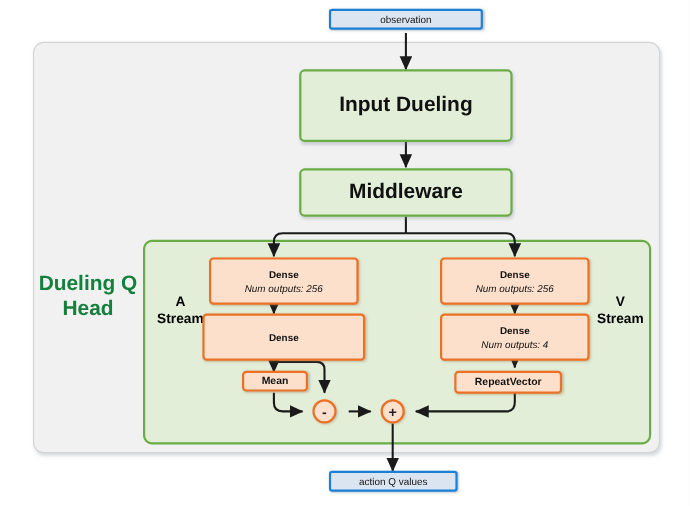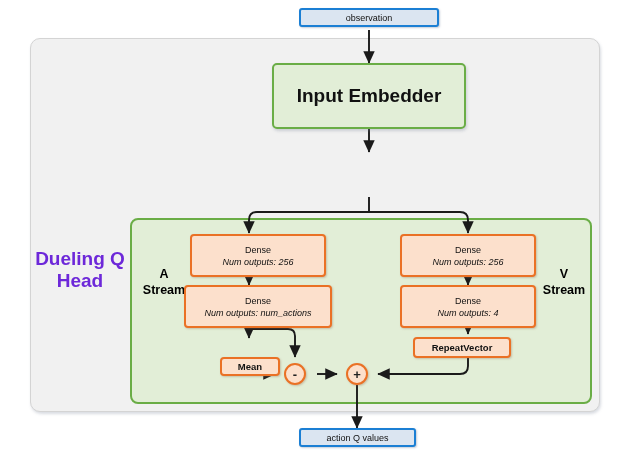--- a/index.html
+++ b/index.html
@@ -61,42 +61,42 @@
 
   
   .orange-box{
     background:#fce0cc;
     border:2px solid #ea7125;
     border-radius:4px;
     color:#111111;
     box-shadow:1px 1px 2px rgba(150,110,80,.35);
     padding:2px 4px;
   }
-  .orange-box .ttl{font-size:9px;font-weight:normal;line-height:12px;}
+  .orange-box .ttl{font-size:9px;font-weight:bold;line-height:12px;}
   .orange-box .sub{font-size:9px;line-height:12px;font-style:italic;}
   .orange-box.single{font-size:9.5px;font-weight:bold;}
 
   
   .op-circle{
     position:absolute;
     width:22px;height:22px;
     border-radius:50%;
     background:#fce0cc;
     border:2px solid #ea7125;
     box-sizing:border-box;
     display:flex;align-items:center;justify-content:center;
     font-size:13px;font-weight:bold;color:#222;
     line-height:1;
     box-shadow:1px 1px 2px rgba(150,110,80,.35);
   }
 
   
   .big-label{
     position:absolute;
-    font-size:19px;font-weight:bold;color:#6d28d9;
+    font-size:19px;font-weight:bold;color:#15803d;
     text-align:center;line-height:22px;
   }
   .stream-label{
     position:absolute;
     font-size:12.5px;font-weight:bold;color:#000;
     text-align:center;line-height:16px;
   }
 </style>
 </head>
 <body>
@@ -144,23 +144,26 @@
 
       <path d="M357,385 L357,428" marker-end="url(#ah)"></path>
     </g>
   </svg>
 
   <div class="node io-box" style="left:299px;top:8px;width:140px;">
     <span>observation</span>
   </div>
 
   <div class="node green-box" style="left:272px;top:63px;width:194px;height:66px;">
-    <span>Input Embedder</span>
-  </div>
-
+    <span>Input Dueling</span>
+  </div>
+
+  <div class="node green-box" style="left:272px;top:153px;width:194px;height:44px;">
+    <span>Middleware</span>
+  </div>
 
   <div class="big-label" style="left:32px;top:248px;width:96px;">
     <div>Dueling Q</div>
     <div>Head</div>
   </div>
 
   <div class="stream-label" style="left:138px;top:266px;width:52px;">
     <div>A</div>
     <div>Stream</div>
   </div>
@@ -170,24 +173,23 @@
     <div>Stream</div>
   </div>
 
   <div class="node orange-box" style="left:190px;top:234px;width:136px;height:43px;">
     <div class="ttl">Dense</div>
     <div class="sub">Num outputs: 256</div>
   </div>
 
   <div class="node orange-box" style="left:184px;top:285px;width:148px;height:43px;">
     <div class="ttl">Dense</div>
-    <div class="sub">Num outputs: num_actions</div>
-  </div>
-
-  <div class="node orange-box single" style="left:220px;top:357px;width:60px;height:19px;">
+  </div>
+
+  <div class="node orange-box single" style="left:220px;top:337px;width:60px;height:19px;">
     <span>Mean</span>
   </div>
 
   <div class="node orange-box" style="left:400px;top:234px;width:136px;height:43px;">
     <div class="ttl">Dense</div>
     <div class="sub">Num outputs: 256</div>
   </div>
 
   <div class="node orange-box" style="left:400px;top:285px;width:136px;height:43px;">
     <div class="ttl">Dense</div>

